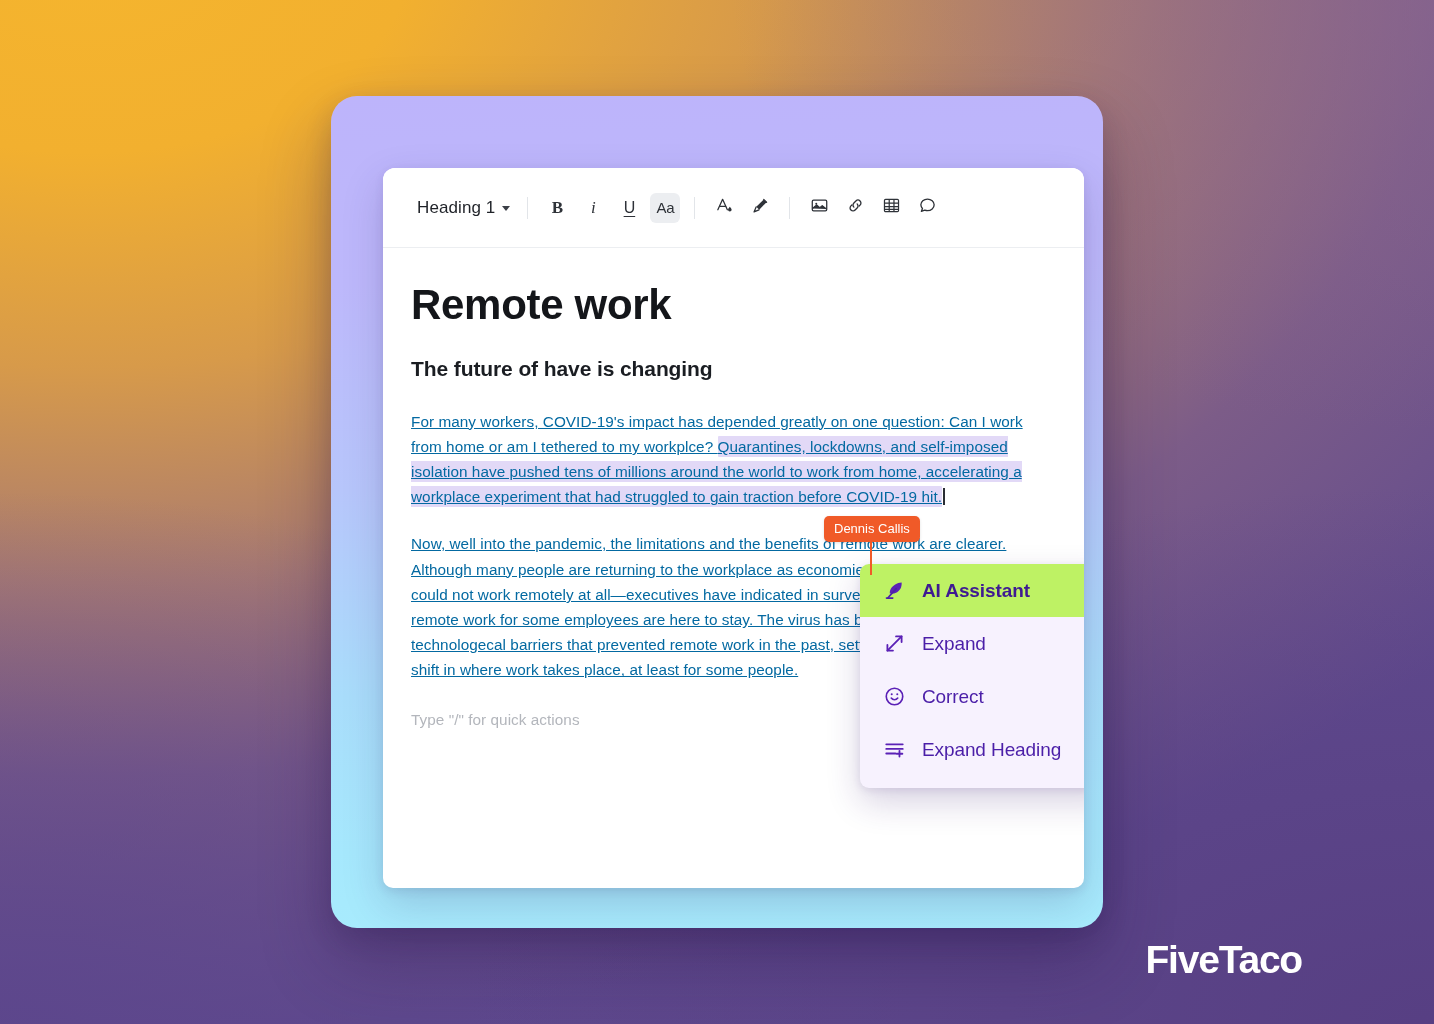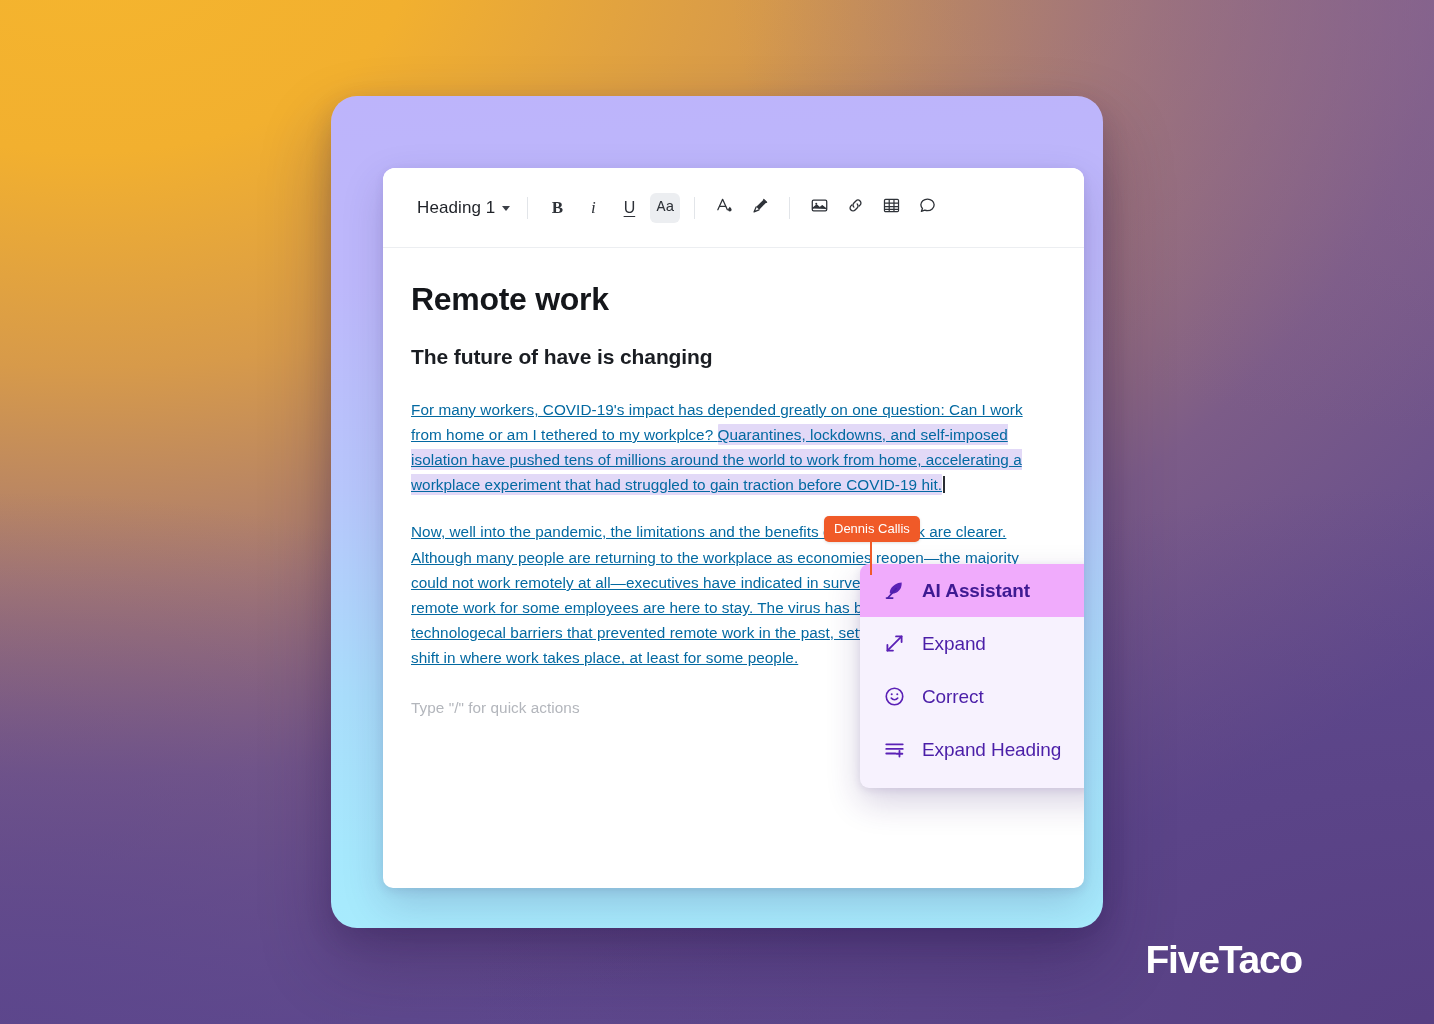--- a/index.html
+++ b/index.html
@@ -80,29 +80,29 @@
     width: 30px; height: 30px; flex: none;
     display: flex; align-items: center; justify-content: center;
     border-radius: 6px; cursor: pointer;
     color: #2e3238;
     margin: 0 3px;
   }
   .tb-btn.active { background: #eceef1; }
   .tb-btn .glyph-b { font-weight: 700; font-size: 17px; font-family: "Liberation Serif", serif; }
   .tb-btn .glyph-i { font-style: italic; font-size: 17px; font-family: "Liberation Serif", serif; }
   .tb-btn .glyph-u { font-size: 16px; text-decoration: underline; text-underline-offset: 3px; }
-  .tb-btn .glyph-aa { font-size: 15px; letter-spacing: -0.2px; font-family: Liberation Mono, monospace; }
+  .tb-btn .glyph-aa { font-size: 15px; letter-spacing: -0.2px; }
 
   
   .doc {
     padding: 32px 36px 0 28px;
     position: relative;
   }
   .doc-title {
-    font-size: 32px; font-weight: 700; color: #14161a;
+    font-size: 42px; font-weight: 700; color: #14161a;
     letter-spacing: -0.3px; line-height: 1.2;
     margin-bottom: 26px;
   }
   .doc-sub {
     font-size: 21px; font-weight: 600; color: #1a1d22;
     letter-spacing: -0.1px; line-height: 1.25;
     margin-bottom: 26px;
   }
   .para {
     font-size: 15.3px; line-height: 25.2px; color: #0369a1;
@@ -160,21 +160,21 @@
   .ai-item {
     display: flex; align-items: center; gap: 16px;
     height: 53px;
     padding: 0 18px 0 22px;
     color: #4b1fa8;
     font-size: 19px;
     letter-spacing: -0.1px;
     cursor: pointer;
     white-space: nowrap;
   }
-  .ai-item.sel { background: #f0abfc; font-weight: 700; color: #3e1a92; }
+  .ai-item.sel { background: #bef264; font-weight: 700; color: #3e1a92; }
   .ai-ico { width: 24px; height: 24px; flex: none; display: flex; align-items: center; justify-content: center; }
 
   
   .brand {
     position: absolute;
     right: 132px; bottom: 42px;
     color: #ffffff;
     font-size: 39px;
     font-weight: 700;
     letter-spacing: -1.2px;

